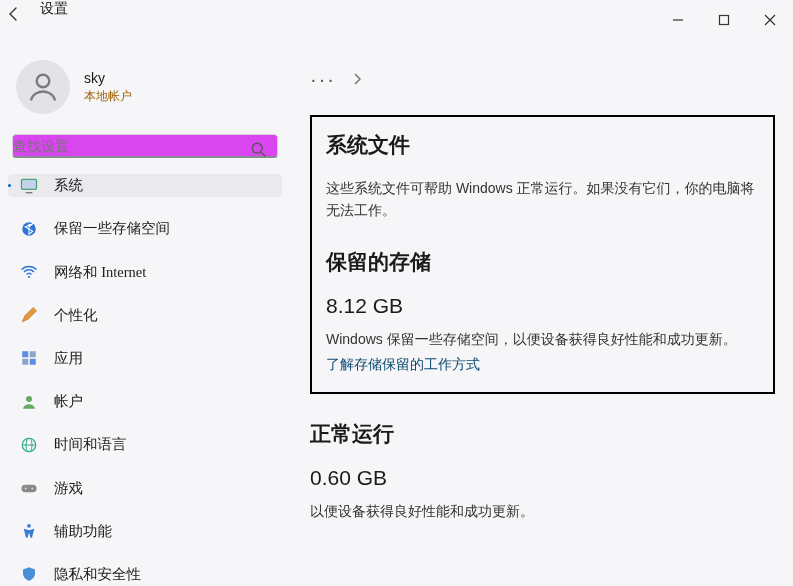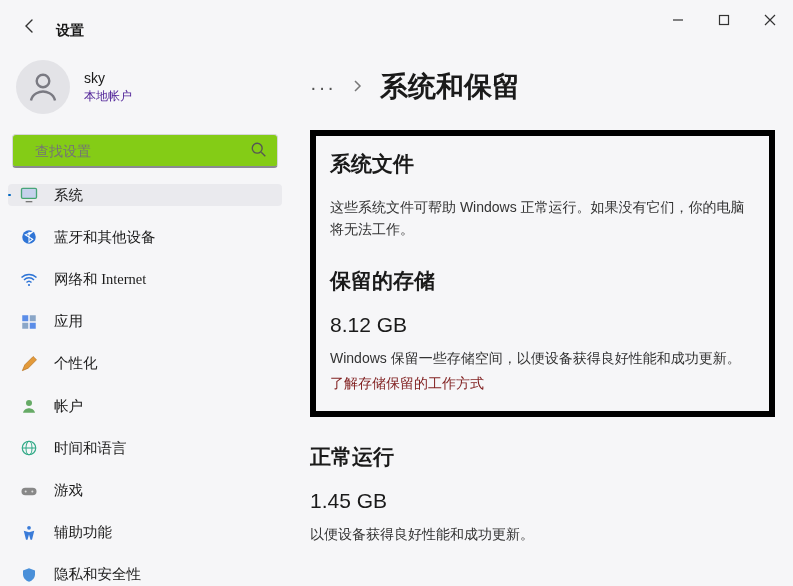--- a/index.html
+++ b/index.html
@@ -8,23 +8,22 @@
     background: #f6f6f8;
     width: 793px;
     height: 586px;
     overflow: hidden;
     color: #1a1a1a;
     font-size: 14px;
   }
   .titlebar {
     height: 40px;
     display: flex;
-    align-items: flex-end;
-    padding-left: 16px;
-    font-weight: bold;
+    align-items: flex-start;
+    padding-left: 0;
   }
   .titlebar .back {
     width: 28px; height: 28px;
     display: inline-flex; align-items: center; justify-content: center;
     cursor: pointer;
   }
   .titlebar .title {
     margin-left: 12px;
     font-size: 14px;
   }
@@ -54,33 +53,33 @@
   }
   .avatar {
     width: 54px; height: 54px;
     border-radius: 50%;
     background: #e3e3e7;
     color: #7a7a82;
     display: inline-flex; align-items: center; justify-content: center;
   }
   .account .txt { margin-left: 14px; }
   .account .name { font-size: 14px; }
-  .account .sub { font-size: 12px; color: #4c1d95; margin-top: 2px; }
+  .account .sub { font-size: 12px; color: #a16207; margin-top: 2px; }
   .searchwrap {
     margin: 0 4px 16px 4px;
     position: relative;
   }
   .search {
     width: 100%;
-    height: 34px;
+    height: 24px;
     border: 1px solid #d6d6da;
     border-bottom: 2px solid #8a8a92;
     border-radius: 4px;
-    background: #84cc16;
-    padding: 0 34px 0 22px;
+    background: #d946ef;
+    padding: 0 34px 0 0;
     font-size: 14px;
     outline: none;
   }
   .searchwrap .sicon {
     position: absolute; right: 10px; top: 7px;
     color: #555;
   }
   .nav {
     display: flex; flex-direction: column;
     gap: 20px;
@@ -122,38 +121,38 @@
     gap: 16px;
     margin-bottom: 24px;
     margin-top: 8px;
   }
   .breadcrumb .dots {
     font-size: 20px; color: #555; letter-spacing: 2px;
   }
   .breadcrumb .chev { color: #777; }
   .breadcrumb .ptitle { font-size: 28px; font-weight: 600; }
   .highlight-box {
-    border: 6px solid #000000;
+    border: 2px solid #000000;
     padding: 14px 14px 18px 14px;
     margin-bottom: 26px;
   }
   .section-title {
     font-size: 21px; font-weight: 600;
     margin-bottom: 18px;
   }
   .big-value {
     font-size: 21px; font-weight: 400;
     margin-bottom: 10px;
   }
   .desc {
     font-size: 14px; color: #333;
     line-height: 1.6;
   }
   .link {
-    color: #7f1d1d;
+    color: #0c4a6e;
     font-size: 14px;
     margin-top: 6px;
     display: inline-block;
     cursor: pointer;
   }
   .gap { height: 26px; }
 </style>
 </head>
 <body>
 
@@ -219,51 +218,51 @@
           </span>
         <span class="nlabel">系统</span>
       </div>
       <div class="nav-item">
         <span class="nicon">
             <svg width="18" height="18" viewBox="0 0 24 24">
               <circle cx="12" cy="12" r="9" fill="#2e74d6"></circle>
               <path d="M12 5v14l5-4-10-6 10-4-5 4" stroke="#fff" stroke-width="1.4" fill="none"></path>
             </svg>
           </span>
-        <span class="nlabel">蓝牙和其他设备</span>
+        <span class="nlabel">保留一些存储空间</span>
       </div>
       <div class="nav-item">
         <span class="nicon">
             <svg width="20" height="20" viewBox="0 0 24 24">
               <path d="M3 9c5-5 13-5 18 0" stroke="#2e74d6" stroke-width="1.8" fill="none"></path>
               <path d="M6 12c3.5-3.5 8.5-3.5 12 0" stroke="#2e74d6" stroke-width="1.8" fill="none"></path>
               <path d="M9 15c1.8-1.8 4.2-1.8 6 0" stroke="#2e74d6" stroke-width="1.8" fill="none"></path>
               <circle cx="12" cy="18" r="1.3" fill="#2e74d6"></circle>
             </svg>
           </span>
         <span class="nlabel">网络和 Internet</span>
       </div>
       <div class="nav-item">
         <span class="nicon">
+            <svg width="20" height="20" viewBox="0 0 24 24">
+              <path d="M4 20l3-7 10-10 4 4-10 10-7 3z" fill="#e39a3a" stroke="#b47020" stroke-width="0.8"></path>
+            </svg>
+          </span>
+        <span class="nlabel">个性化</span>
+      </div>
+      <div class="nav-item">
+        <span class="nicon">
             <svg width="18" height="18" viewBox="0 0 24 24">
               <rect x="3" y="3" width="8" height="8" fill="#5b8de8"></rect>
               <rect x="13" y="3" width="8" height="8" fill="#8aa6c8"></rect>
               <rect x="3" y="13" width="8" height="8" fill="#8aa6c8"></rect>
               <rect x="13" y="13" width="8" height="8" fill="#5b8de8"></rect>
             </svg>
           </span>
         <span class="nlabel">应用</span>
-      </div>
-      <div class="nav-item">
-        <span class="nicon">
-            <svg width="20" height="20" viewBox="0 0 24 24">
-              <path d="M4 20l3-7 10-10 4 4-10 10-7 3z" fill="#e39a3a" stroke="#b47020" stroke-width="0.8"></path>
-            </svg>
-          </span>
-        <span class="nlabel">个性化</span>
       </div>
       <div class="nav-item">
         <span class="nicon">
             <svg width="18" height="18" viewBox="0 0 24 24">
               <circle cx="12" cy="8" r="4" fill="#6a6"></circle>
               <path d="M4 21c1-5 6-6 8-6s7 1 8 6z" fill="#6a6"></path>
             </svg>
           </span>
         <span class="nlabel">帐户</span>
       </div>
@@ -308,39 +307,38 @@
   </div>
 
   <div class="main">
     <div class="breadcrumb">
       <span class="dots">···</span>
       <span class="chev">
         <svg width="12" height="12" viewBox="0 0 12 12">
             <path d="M3 1l5 5-5 5" stroke="#777" stroke-width="1.5" fill="none"></path>
           </svg>
       </span>
-      <span class="ptitle">系统和保留</span>
     </div>
 
     <div class="highlight-box">
       <div>
         <div class="section-title">系统文件</div>
         <div class="desc">这些系统文件可帮助 Windows 正常运行。如果没有它们，你的电脑将无法工作。</div>
       </div>
       <div class="gap"></div>
       <div>
         <div class="section-title">保留的存储</div>
         <div class="big-value">8.12 GB</div>
         <div class="desc">Windows 保留一些存储空间，以便设备获得良好性能和成功更新。</div>
         <a class="link">了解存储保留的工作方式</a>
       </div>
     </div>
 
     <div>
       <div class="section-title">正常运行</div>
-      <div class="big-value">1.45 GB</div>
+      <div class="big-value">0.60 GB</div>
       <div class="desc">以便设备获得良好性能和成功更新。</div>
     </div>
 
     <div class="gap"></div>
 
   </div>
 </div>
 
 </body></html>

